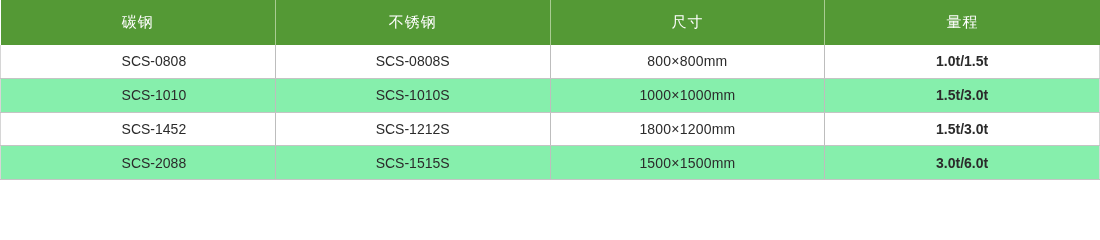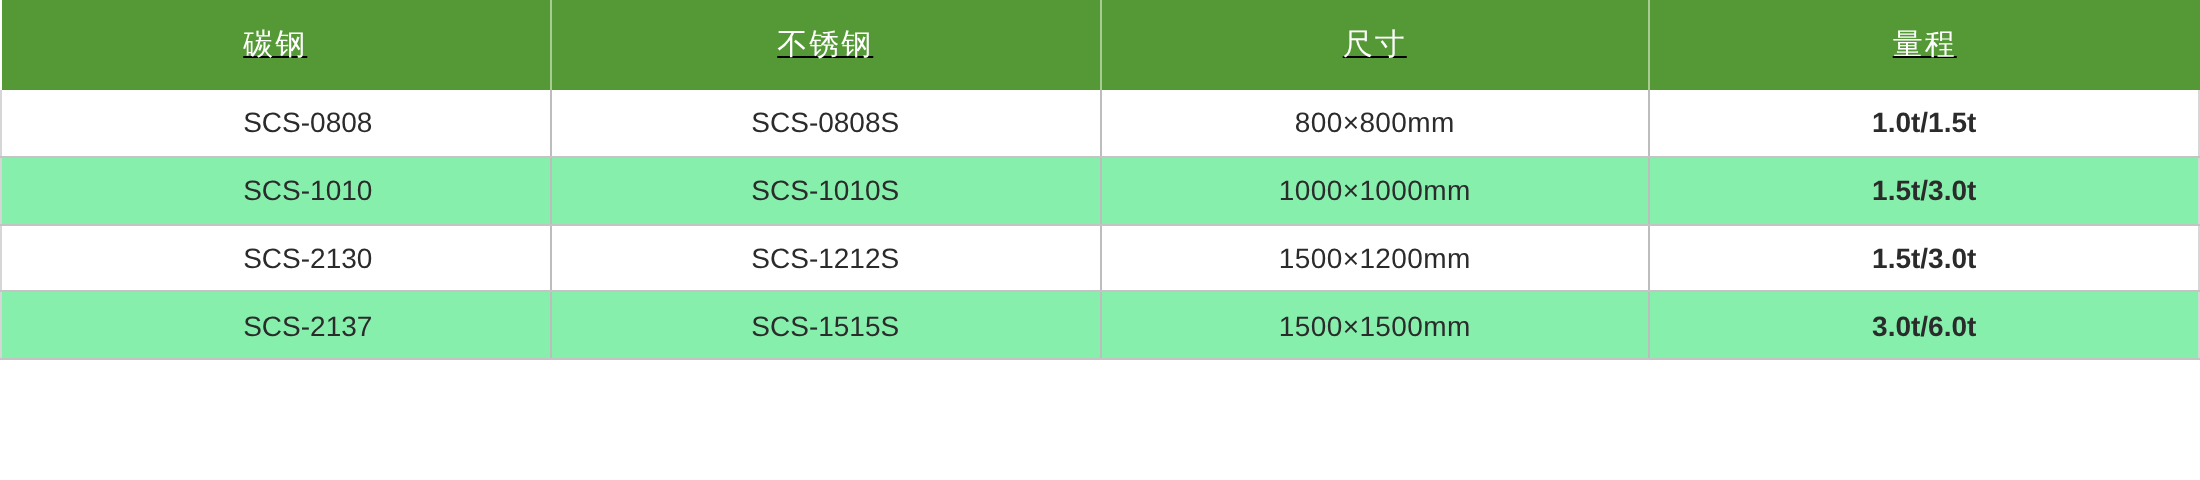--- a/index.html
+++ b/index.html
@@ -18,21 +18,20 @@
     width: 1100px;
     border-collapse: collapse;
     table-layout: fixed;
   }
 
   .spec-table col { width: 25%; }
 
   
   thead tr {
     height: 45px;
-    text-decoration: underline;
   }
   thead th {
     background: #549935;
     color: #ffffff;
     font-size: 15px;
     font-weight: normal;
     letter-spacing: 1px;
     text-align: center;
     vertical-align: middle;
     padding: 0;
@@ -107,25 +106,25 @@
       <td class="cell-size">800×800mm</td>
       <td>1.0t/1.5t</td>
     </tr>
     <tr class="row-even">
       <td>SCS-1010</td>
       <td>SCS-1010S</td>
       <td class="cell-size">1000×1000mm</td>
       <td>1.5t/3.0t</td>
     </tr>
     <tr class="row-odd">
-      <td>SCS-2130</td>
+      <td>SCS-1452</td>
       <td>SCS-1212S</td>
-      <td class="cell-size">1500×1200mm</td>
+      <td class="cell-size">1800×1200mm</td>
       <td>1.5t/3.0t</td>
     </tr>
     <tr class="row-even">
-      <td>SCS-2137</td>
+      <td>SCS-2088</td>
       <td>SCS-1515S</td>
       <td class="cell-size">1500×1500mm</td>
       <td>3.0t/6.0t</td>
     </tr>
   </tbody>
 </table>
 
 </body></html>

